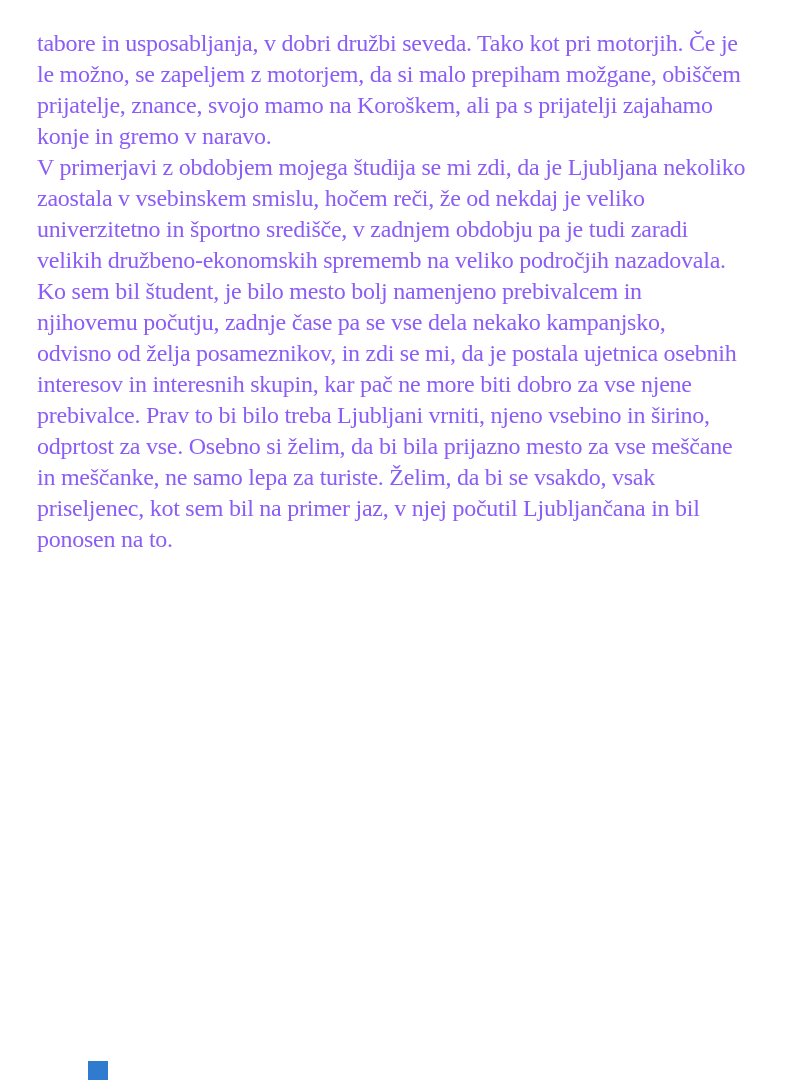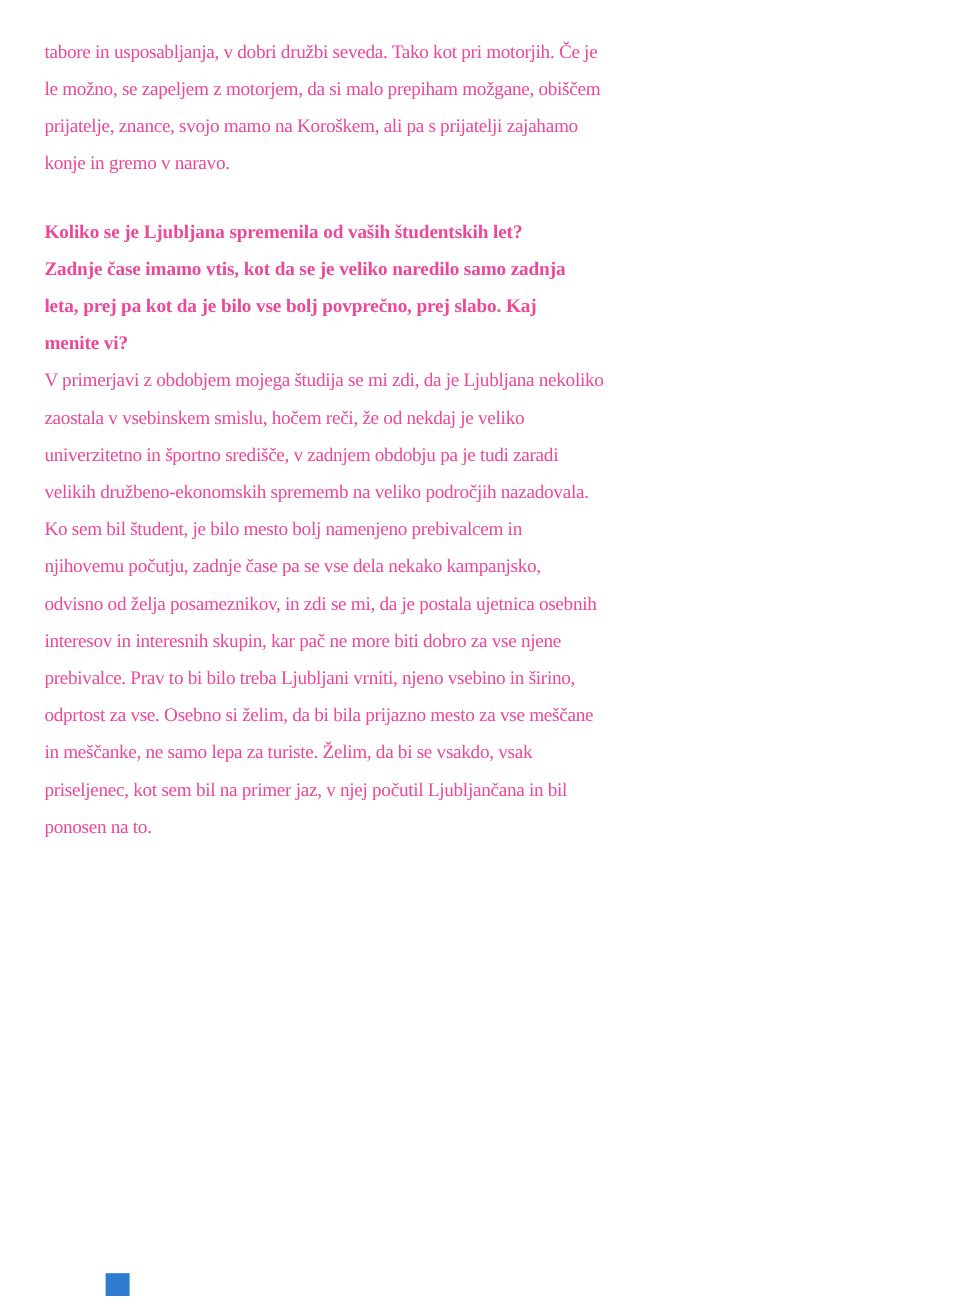--- a/index.html
+++ b/index.html
@@ -13,24 +13,24 @@
     overflow: hidden;
     position: relative;
   }
   .doc {
     padding: 28px 0 0 37px;
     width: 758px;
   }
   .para {
     margin: 0;
     font-family: "Liberation Serif", "DejaVu Serif", serif;
-    font-size: 16px;
+    font-size: 24px;
     line-height: 31px;
     letter-spacing: -0.25px;
-    color: #ec4899;
+    color: #8b5cf6;
     white-space: pre;        
   }
   .para.question {
     font-weight: 700;
     margin-top: 26px;
     letter-spacing: -0.1px;
   }
   .blue-marker {
     position: absolute;
     left: 88px;
@@ -42,24 +42,20 @@
 </style>
 </head>
 <body>
 
 <main class="doc">
   <p class="para">tabore in usposabljanja, v dobri družbi seveda. Tako kot pri motorjih. Če je
 le možno, se zapeljem z motorjem, da si malo prepiham možgane, obiščem
 prijatelje, znance, svojo mamo na Koroškem, ali pa s prijatelji zajahamo
 konje in gremo v naravo.</p>
 
-  <p class="para question">Koliko se je Ljubljana spremenila od vaših študentskih let?
-Zadnje čase imamo vtis, kot da se je veliko naredilo samo zadnja
-leta, prej pa kot da je bilo vse bolj povprečno, prej slabo. Kaj
-menite vi?</p>
 
   <p class="para">V primerjavi z obdobjem mojega študija se mi zdi, da je Ljubljana nekoliko
 zaostala v vsebinskem smislu, hočem reči, že od nekdaj je veliko
 univerzitetno in športno središče, v zadnjem obdobju pa je tudi zaradi
 velikih družbeno-ekonomskih sprememb na veliko področjih nazadovala.
 Ko sem bil študent, je bilo mesto bolj namenjeno prebivalcem in
 njihovemu počutju, zadnje čase pa se vse dela nekako kampanjsko,
 odvisno od želja posameznikov, in zdi se mi, da je postala ujetnica osebnih
 interesov in interesnih skupin, kar pač ne more biti dobro za vse njene
 prebivalce. Prav to bi bilo treba Ljubljani vrniti, njeno vsebino in širino,

